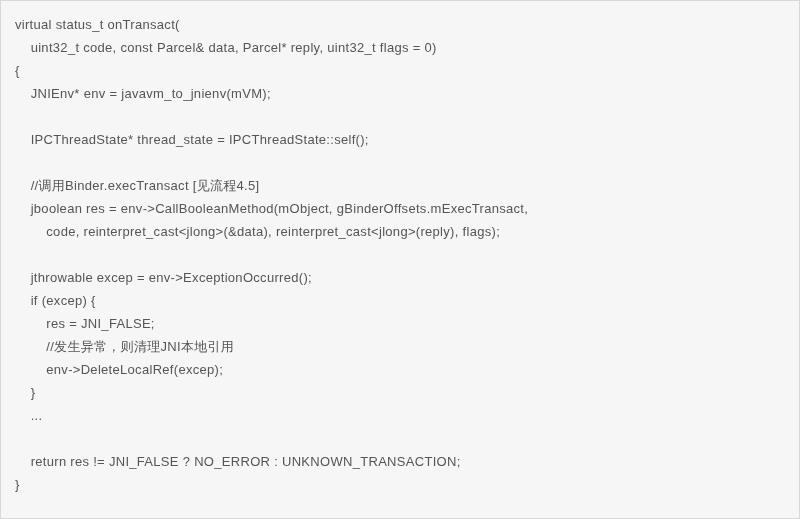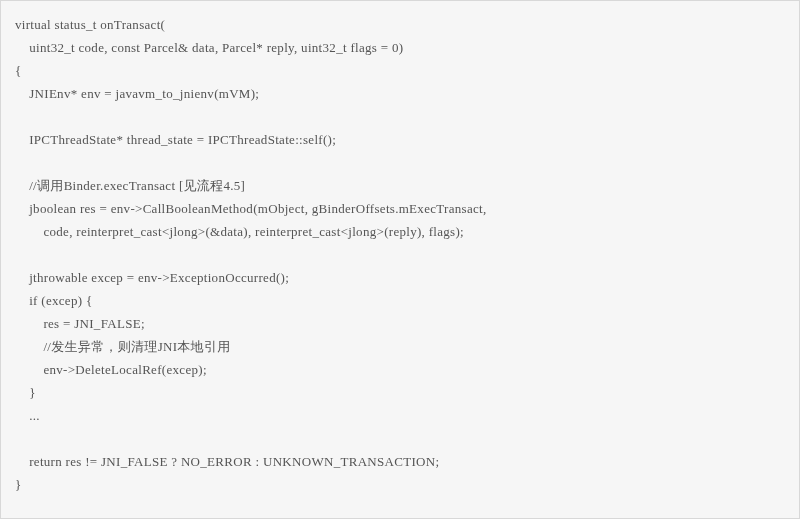--- a/index.html
+++ b/index.html
@@ -17,21 +17,21 @@
     font-size: 13px;
     line-height: 23px;
     color: #555;
     padding: 12px 14px 12px 14px;
     letter-spacing: 0.3px;
   }
   pre {
     margin: 0;
     white-space: pre-wrap;
     word-break: break-all;
-    font-family: Liberation Serif, serif;
+    font-family: Liberation Sans, sans-serif;
   }
 </style>
 </head>
 <body>
 
 <pre>virtual status_t onTransact(
     uint32_t code, const Parcel&amp; data, Parcel* reply, uint32_t flags = 0)
 {
     JNIEnv* env = javavm_to_jnienv(mVM);
 

